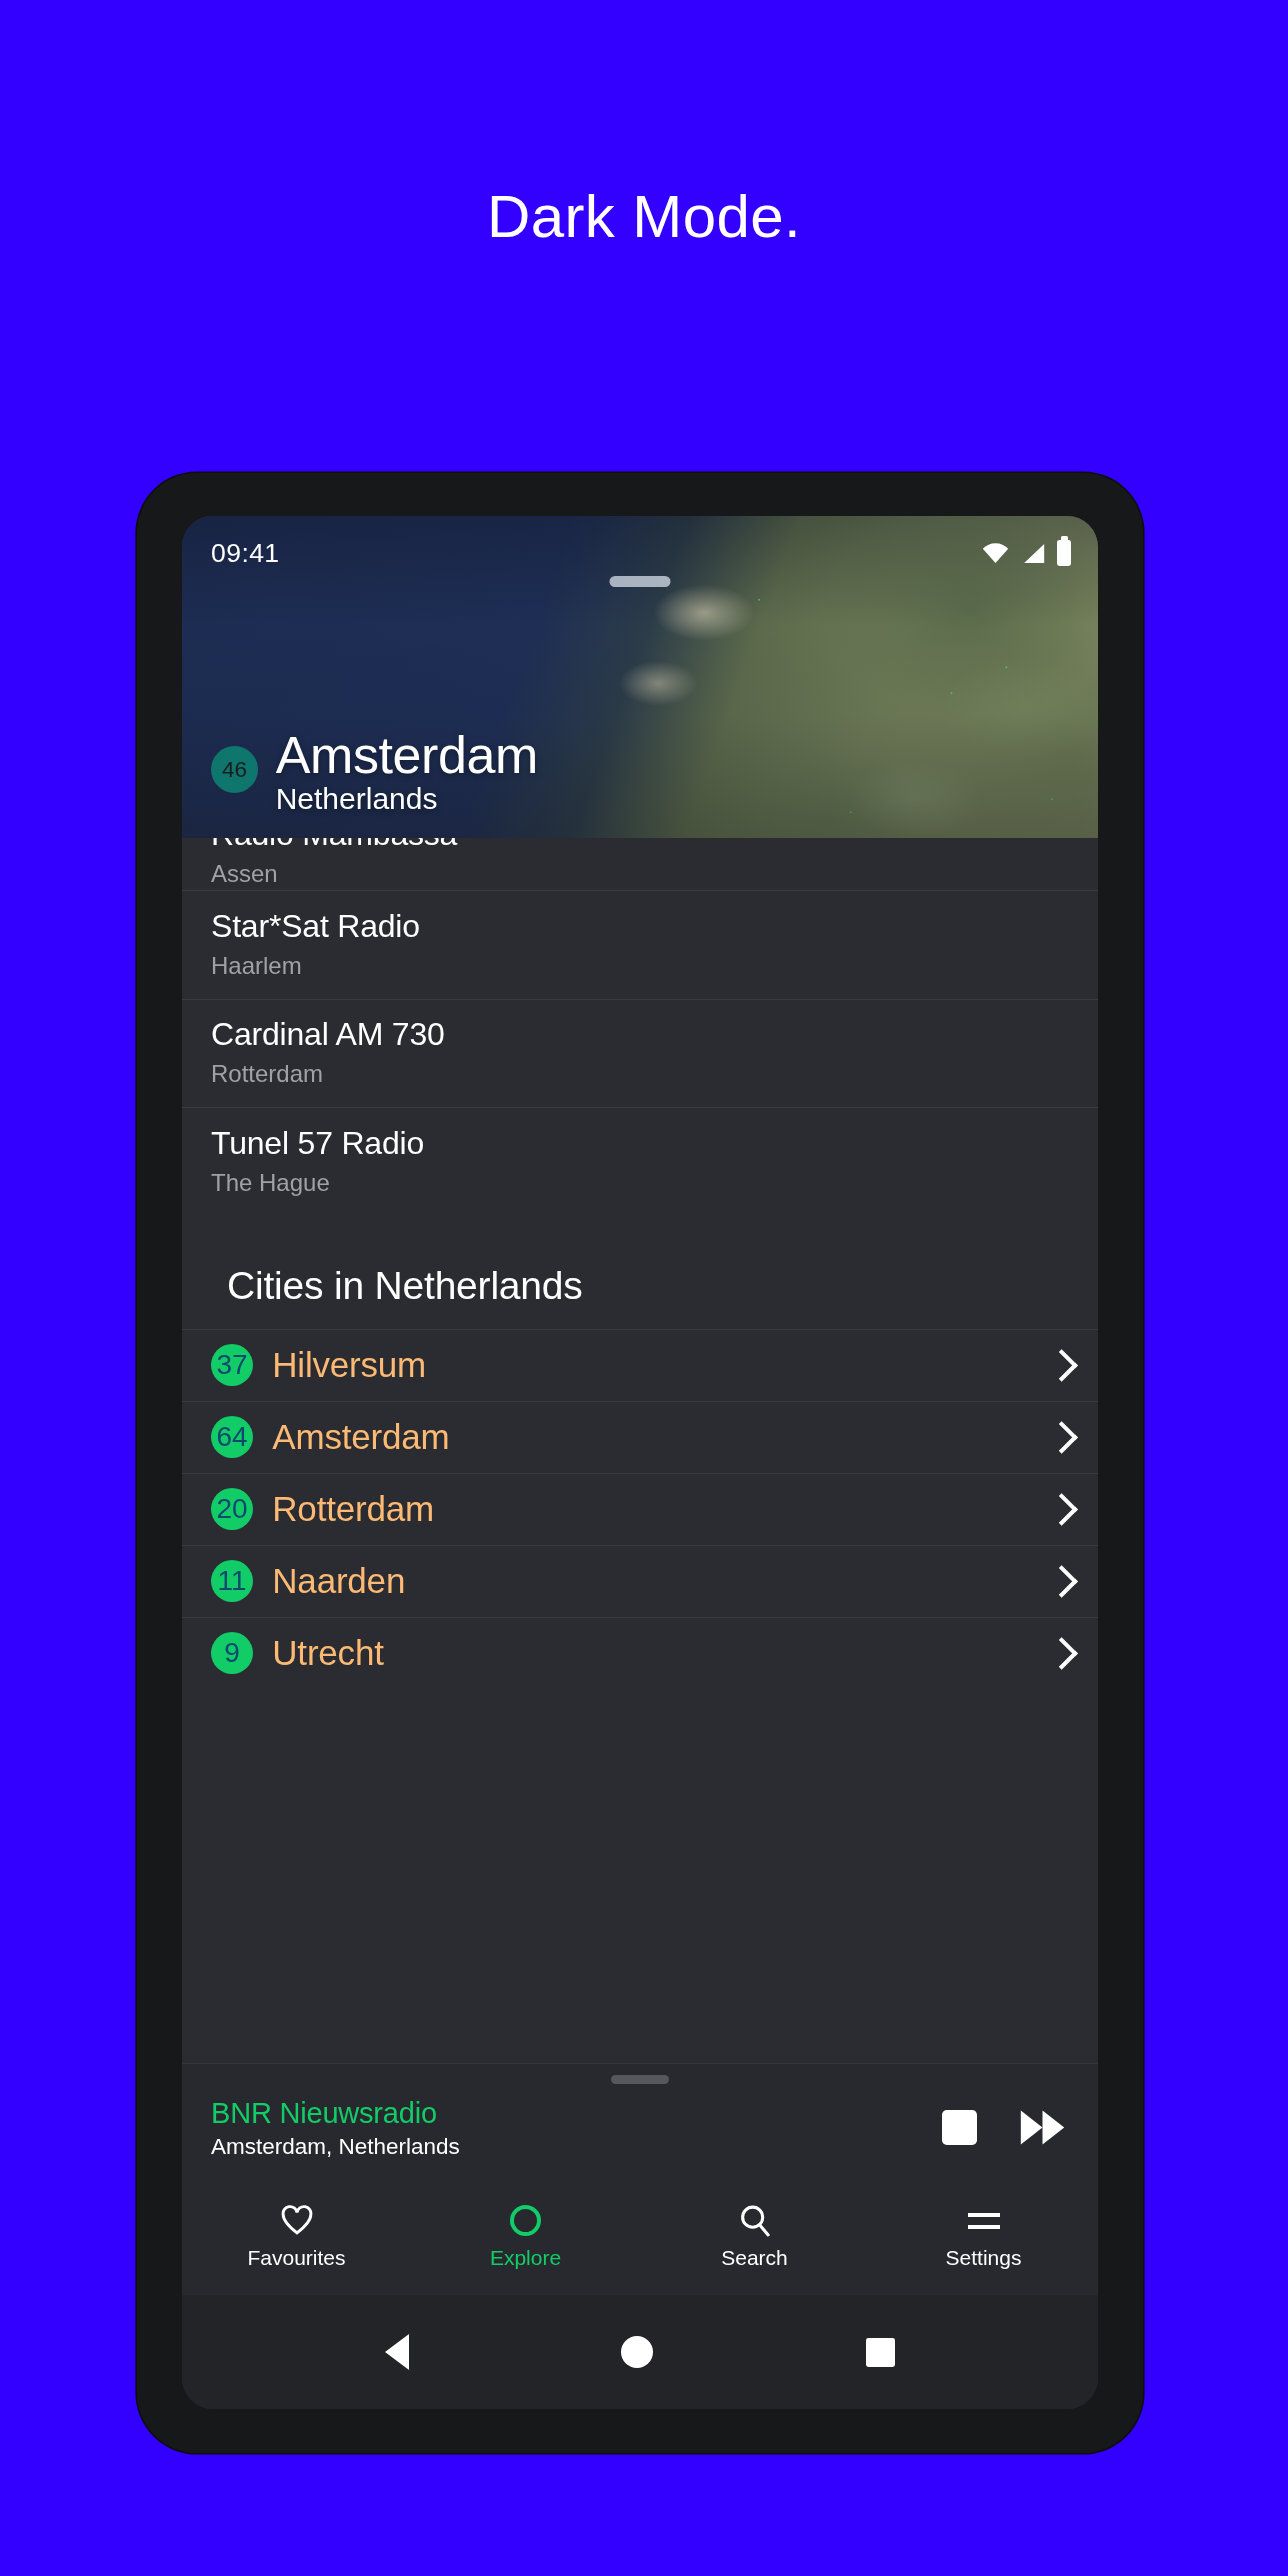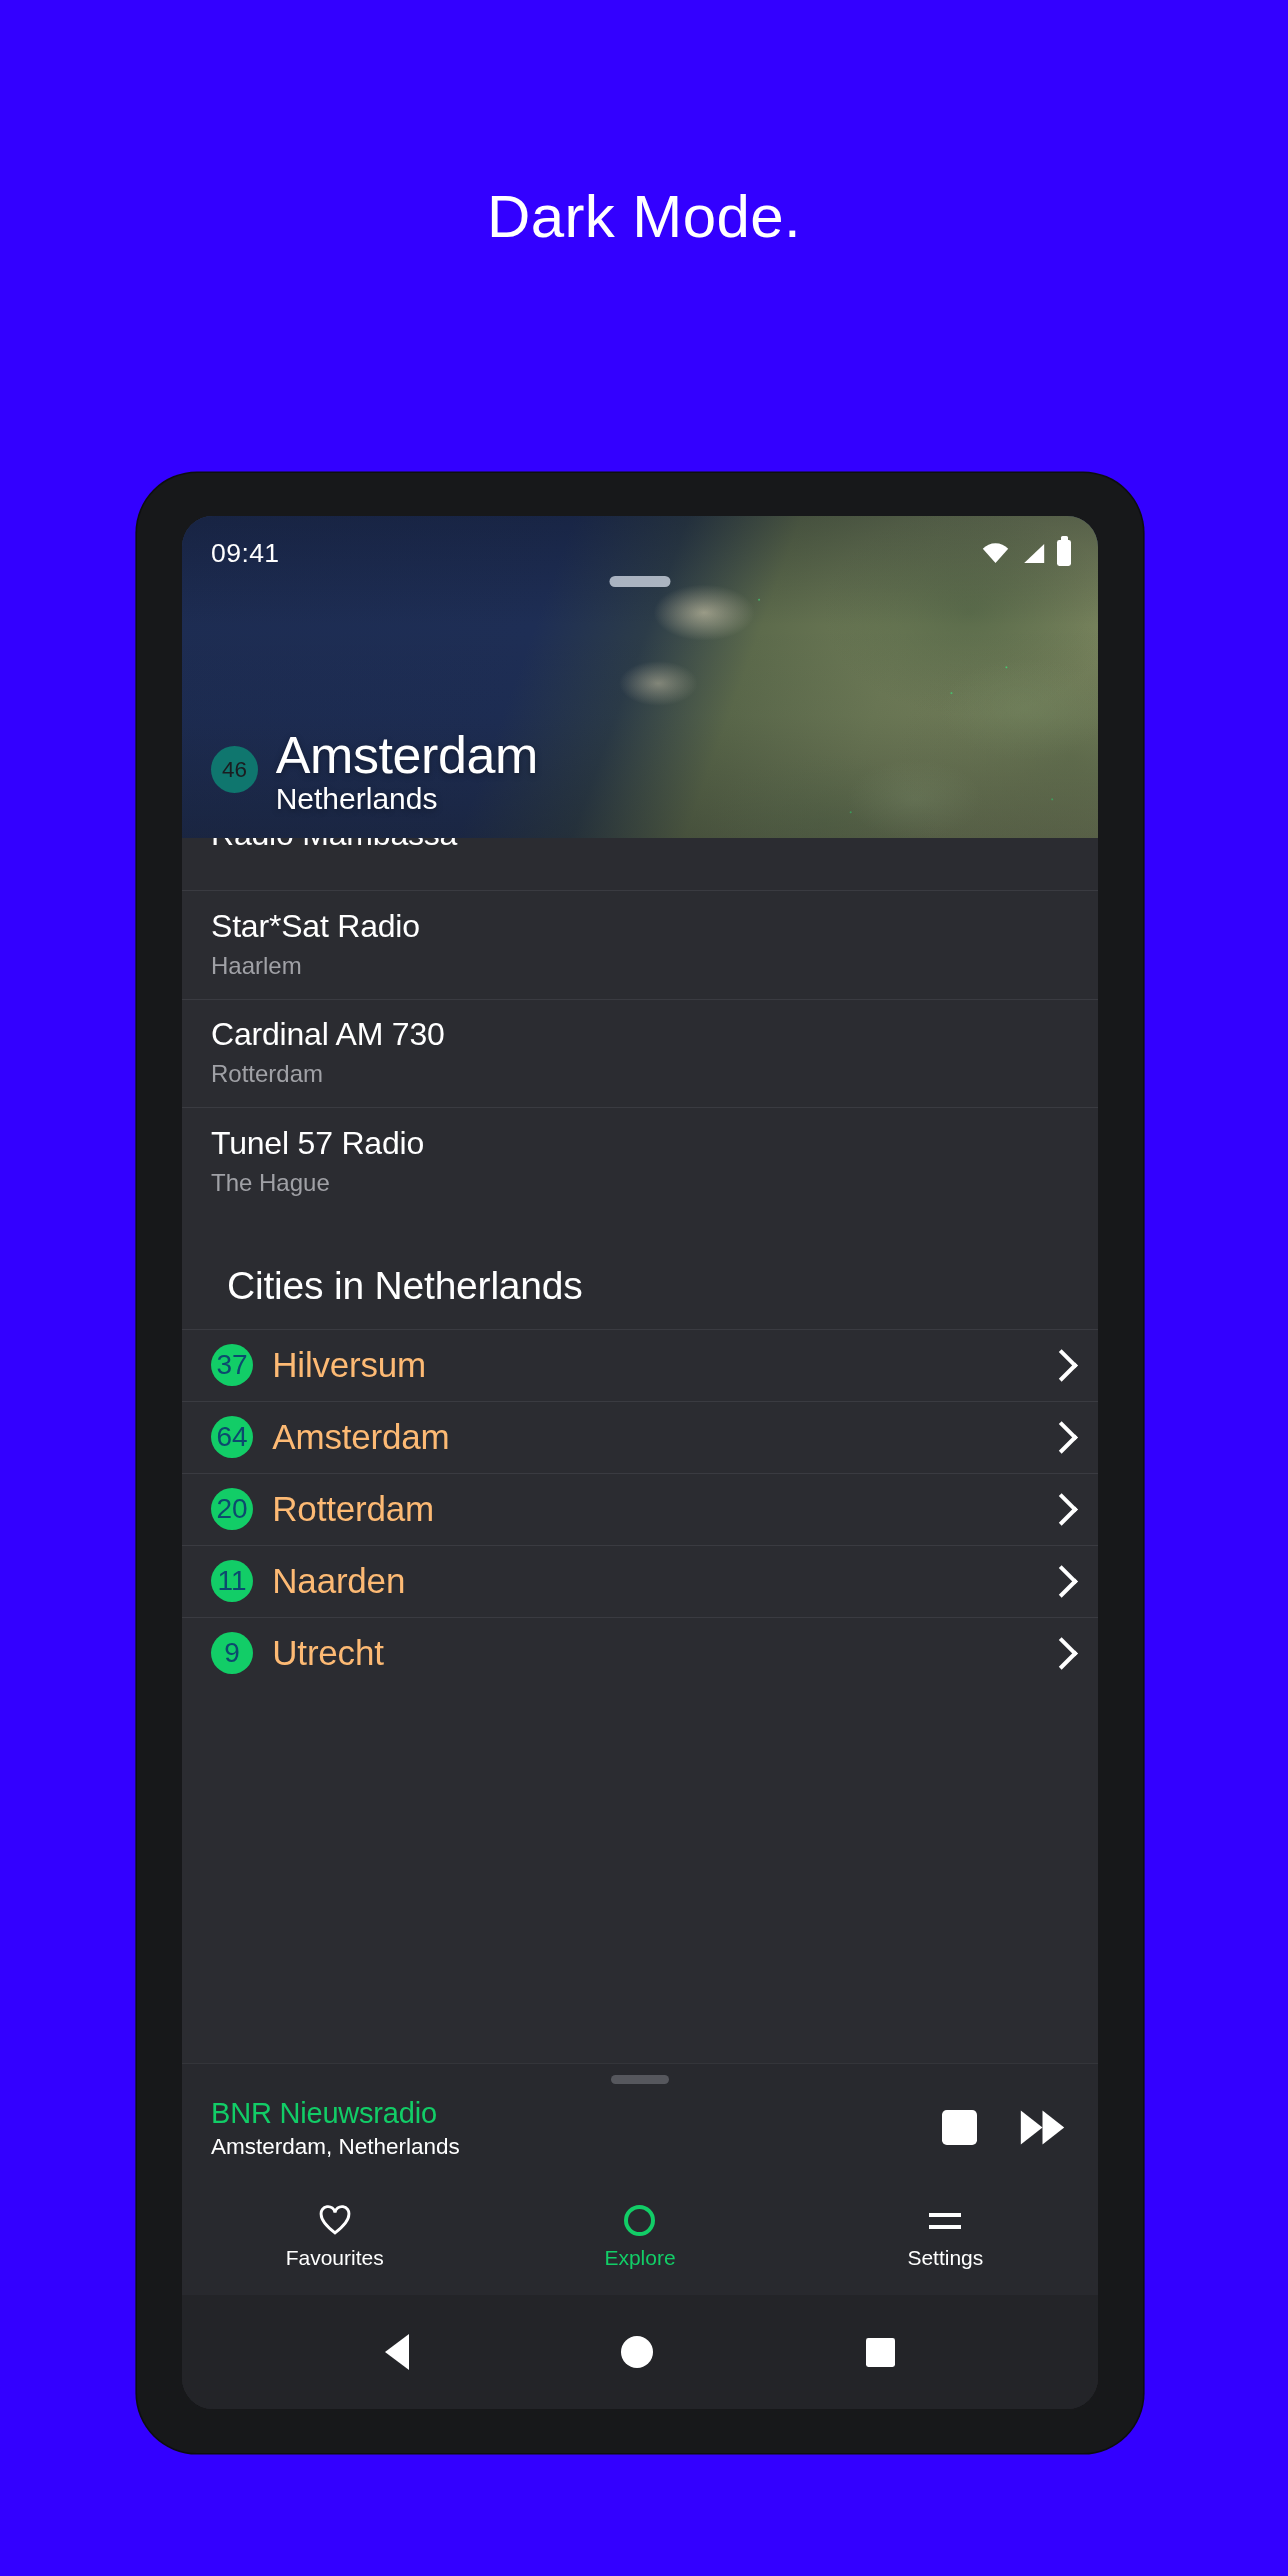--- a/index.html
+++ b/index.html
@@ -345,20 +345,21 @@
           <div class="hero-city">Amsterdam</div>
           <div class="hero-country">Netherlands</div>
         </div>
       </div>
     </div>
 
     <div class="content">
 
       <div class="station-row clipped">
         <div class="station-name">Radio Mambassa</div>
+        <div class="station-city">Assen</div>
       </div>
 
       <div class="station-row">
         <div class="station-name">Star*Sat Radio</div>
         <div class="station-city">Haarlem</div>
       </div>
 
       <div class="station-row">
         <div class="station-name">Cardinal AM 730</div>
         <div class="station-city">Rotterdam</div>
@@ -429,20 +430,29 @@
         <span class="tab-label">Favourites</span>
       </div>
       <div class="tab active">
         <span class="tab-icon">
             <span class="ic-circle"></span>
           </span>
         <span class="tab-label">Explore</span>
       </div>
       <div class="tab">
         <span class="tab-icon">
+          <svg viewBox="0 0 44 44" width="34" height="34">
+            <circle cx="19" cy="17" r="13" fill="none" stroke="#ffffff" stroke-width="4"></circle>
+            <line x1="28" y1="27" x2="39" y2="40" stroke="#ffffff" stroke-width="4" stroke-linecap="round"></line>
+          </svg>
+        </span>
+        <span class="tab-label">Search</span>
+      </div>
+      <div class="tab">
+        <span class="tab-icon">
             <span class="ic-hamburger"></span>
           </span>
         <span class="tab-label">Settings</span>
       </div>
     </div>
 
     <div class="android-nav">
       <div class="nav-back"></div>
       <div class="nav-home"></div>
       <div class="nav-recents"></div>

